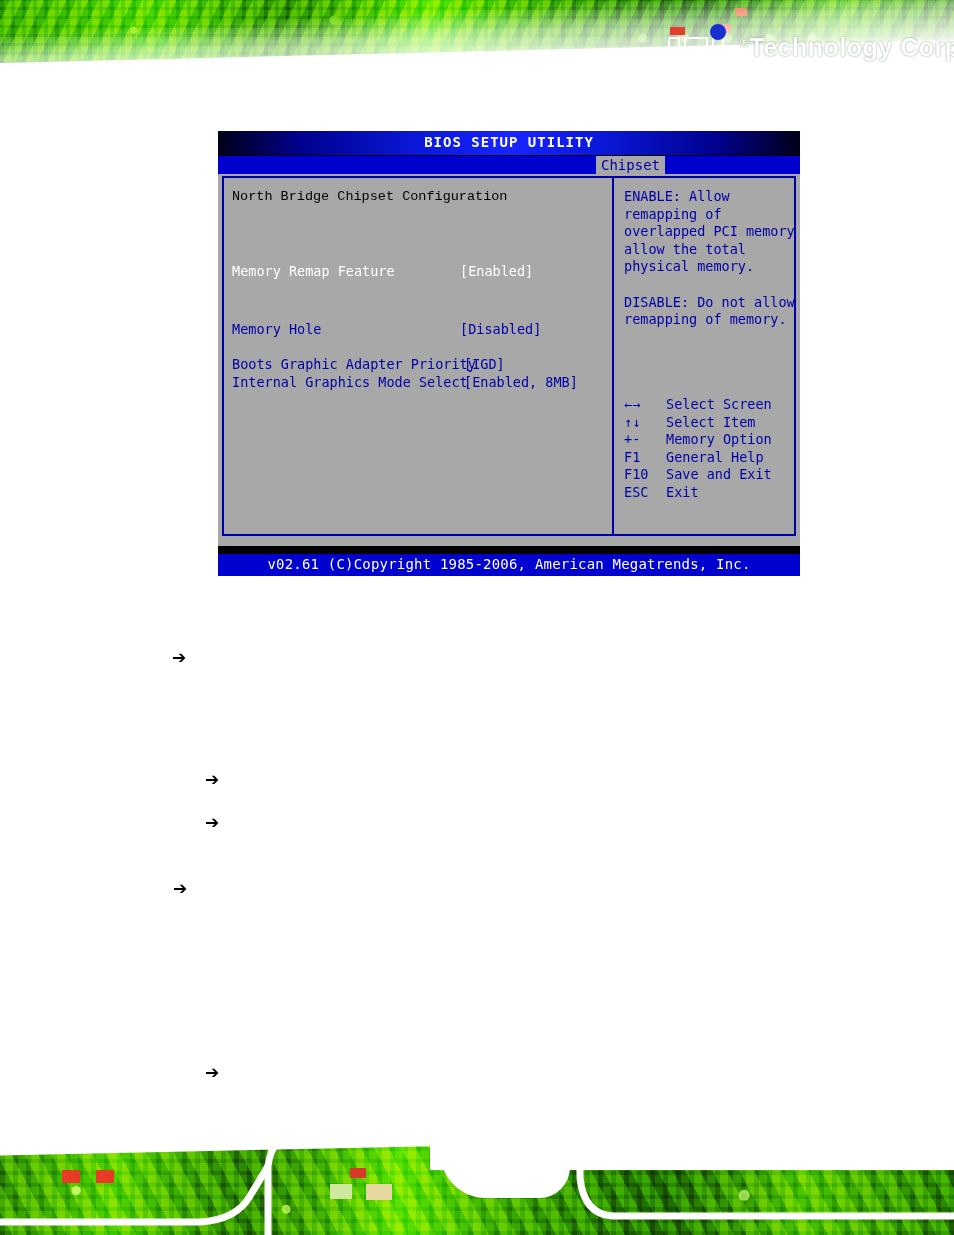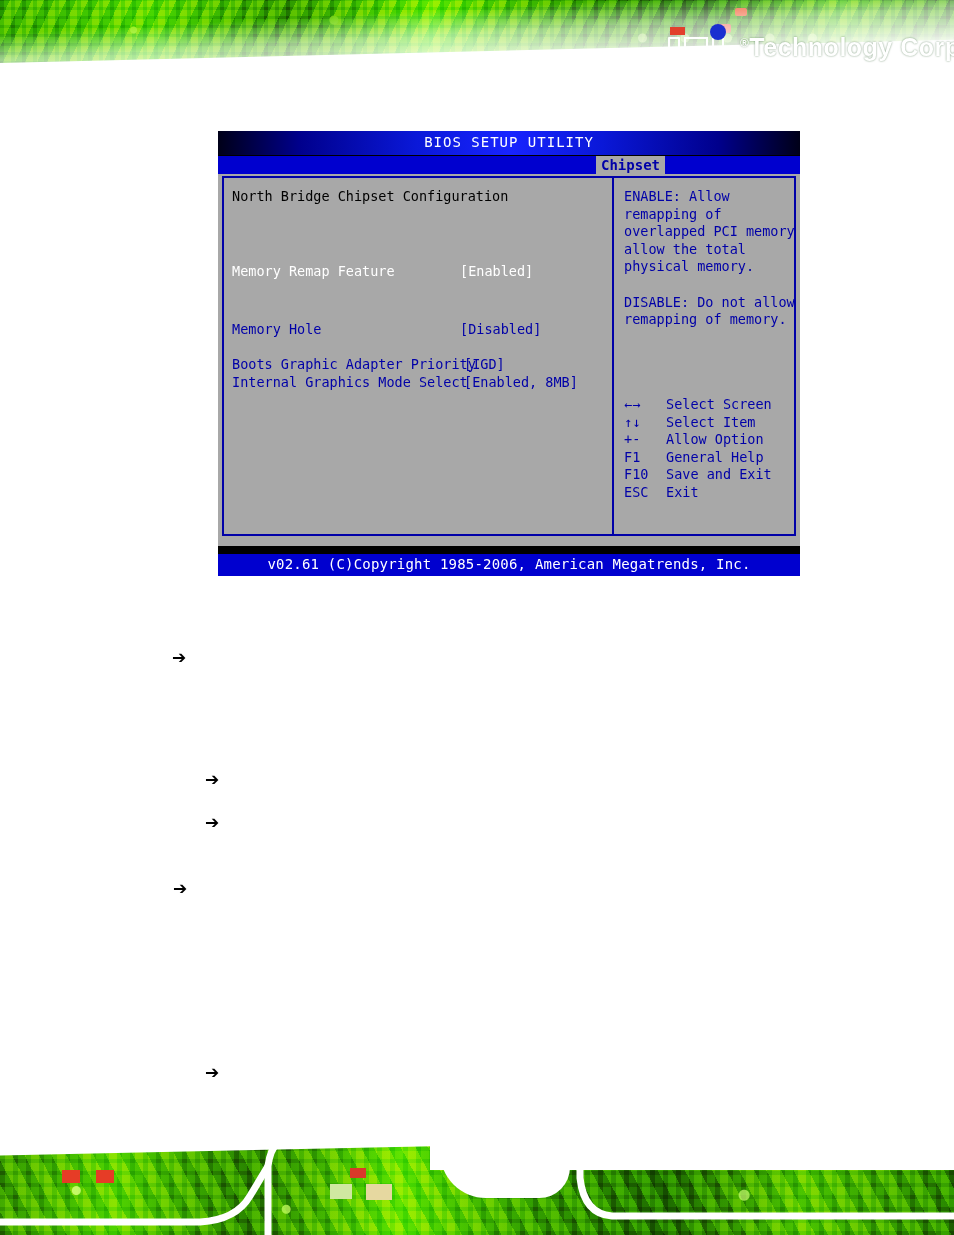--- a/index.html
+++ b/index.html
@@ -77,28 +77,28 @@
     font-family:"DejaVu Sans Mono", monospace;
     background:#000000;
   }
   .bios-titlebar{
     position:absolute;left:0;top:0;width:582px;height:24px;
     background:linear-gradient(90deg,#000018 0%,#00008c 14%,#0a18d8 34%,#1824ff 50%,#0a18d8 66%,#00008c 86%,#000018 100%);
     border-bottom:1px solid #000000;
   }
   .bios-title{
     position:absolute;left:0;top:3px;width:582px;text-align:center;
-    color:#ffffff;font-size:14px;font-weight:normal;letter-spacing:1px;
+    color:#ffffff;font-size:14px;font-weight:bold;letter-spacing:1px;
   }
   .bios-tabbar{
     position:absolute;left:0;top:25px;width:582px;height:18px;background:#0000cf;
   }
   .bios-tab{
     position:absolute;left:378px;top:0px;height:18px;padding:1px 5px 0 5px;
-    background:#a8a8a8;color:#0000a8;font-size:14px;font-weight:bold;
+    background:#a8a8a8;color:#0000a8;font-size:14px;font-weight:normal;
     box-sizing:border-box;line-height:17px;
   }
   .bios-body{
     position:absolute;left:0;top:43px;width:582px;height:372px;background:#a8a8a8;
   }
   .bios-panels{
     position:absolute;left:4px;top:2px;width:574px;height:360px;
     border:2px solid #0000a8;box-sizing:border-box;background:#a8a8a8;
   }
   .panel-left{
@@ -112,21 +112,21 @@
   }
   .bios-footer{
     position:absolute;left:0;top:423px;width:582px;height:22px;background:#0000cf;
   }
   .bios-footer-text{
     position:absolute;left:0;top:2px;width:582px;text-align:center;
     color:#ffffff;font-size:14px;letter-spacing:.2px;
   }
 
   .bios-line{font-size:13.5px;line-height:17.6px;white-space:pre;color:#0000a8;}
-  .bios-line.hdr{color:#000000;}
+  .bios-line.hdr{color:#000000;font-family:Liberation Mono, monospace;}
   .bios-line.sel{color:#ffffff;}
   .bios-line.blank{color:transparent;}
   .bios-lbl{display:inline-block;width:228px;margin-top:40px;}
   .bios-lbl-w{display:inline-block;width:232px;}
   .tri{display:inline-block;color:#0000a8;font-size:11px;margin-right:3px;vertical-align:1px;}
 
   .help-line{font-size:13.5px;line-height:17.6px;white-space:pre;color:#0000a8;}
   .help-line.blank{color:transparent;}
 
   .navlist{position:absolute;left:8px;top:218px;width:170px;}
@@ -235,21 +235,21 @@
         <div class="help-line">overlapped PCI memory</div>
         <div class="help-line">allow the total</div>
         <div class="help-line">physical memory.</div>
         <div class="help-line blank">.</div>
         <div class="help-line">DISABLE: Do not allow</div>
         <div class="help-line">remapping of memory.</div>
 
         <div class="navlist">
           <div class="nav-row"><span class="nav-key">←→</span><span>Select Screen</span></div>
           <div class="nav-row"><span class="nav-key">↑↓</span><span>Select Item</span></div>
-          <div class="nav-row"><span class="nav-key">+-</span><span>Allow Option</span></div>
+          <div class="nav-row"><span class="nav-key">+-</span><span>Memory Option</span></div>
           <div class="nav-row"><span class="nav-key">F1</span><span>General Help</span></div>
           <div class="nav-row"><span class="nav-key">F10</span><span>Save and Exit</span></div>
           <div class="nav-row"><span class="nav-key">ESC</span><span>Exit</span></div>
         </div>
       </div>
 
     </div>
   </div>
 
   <div class="bios-footer">

